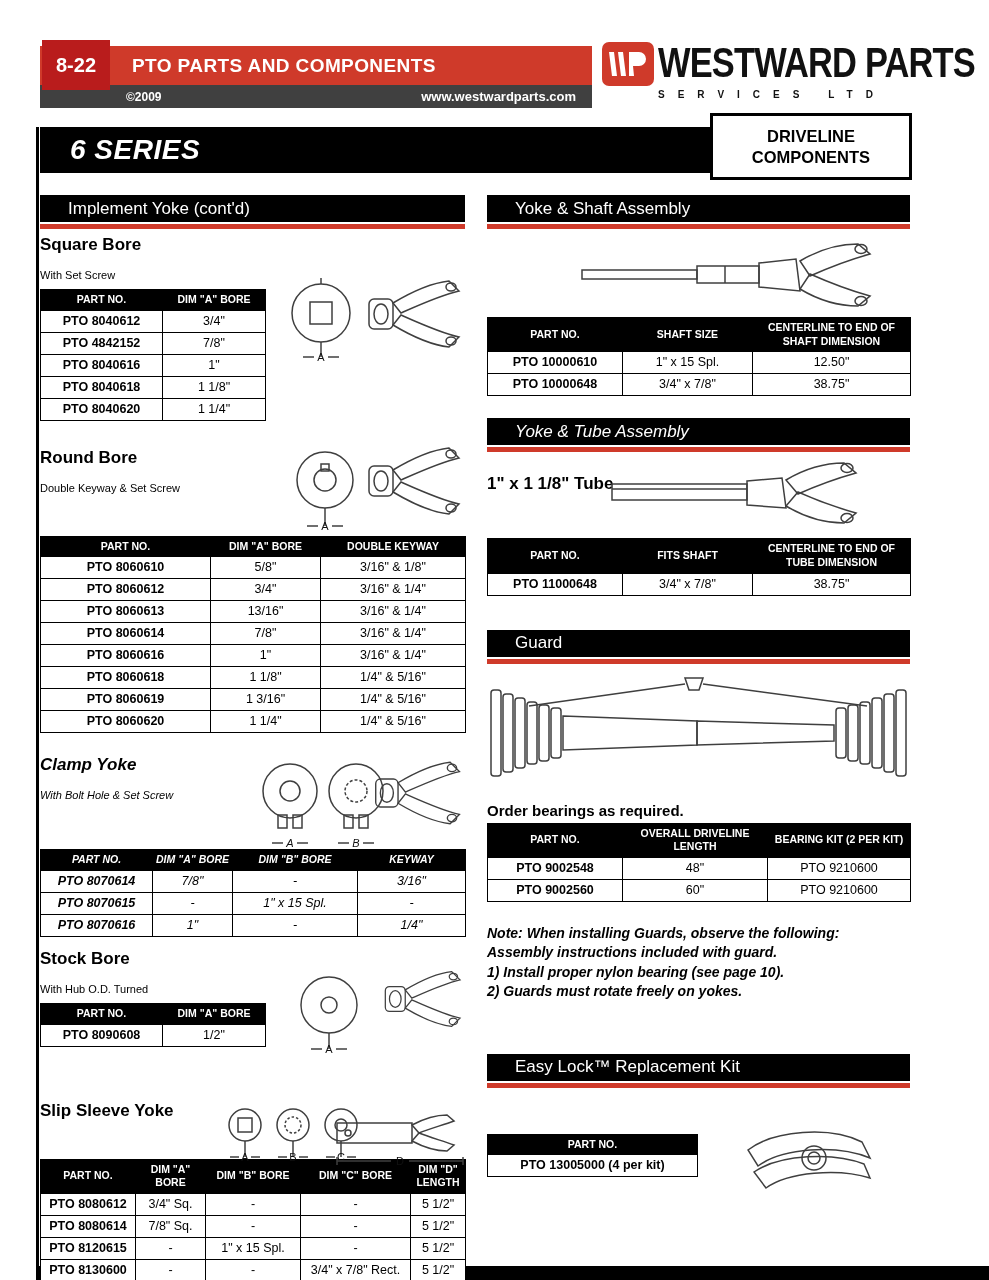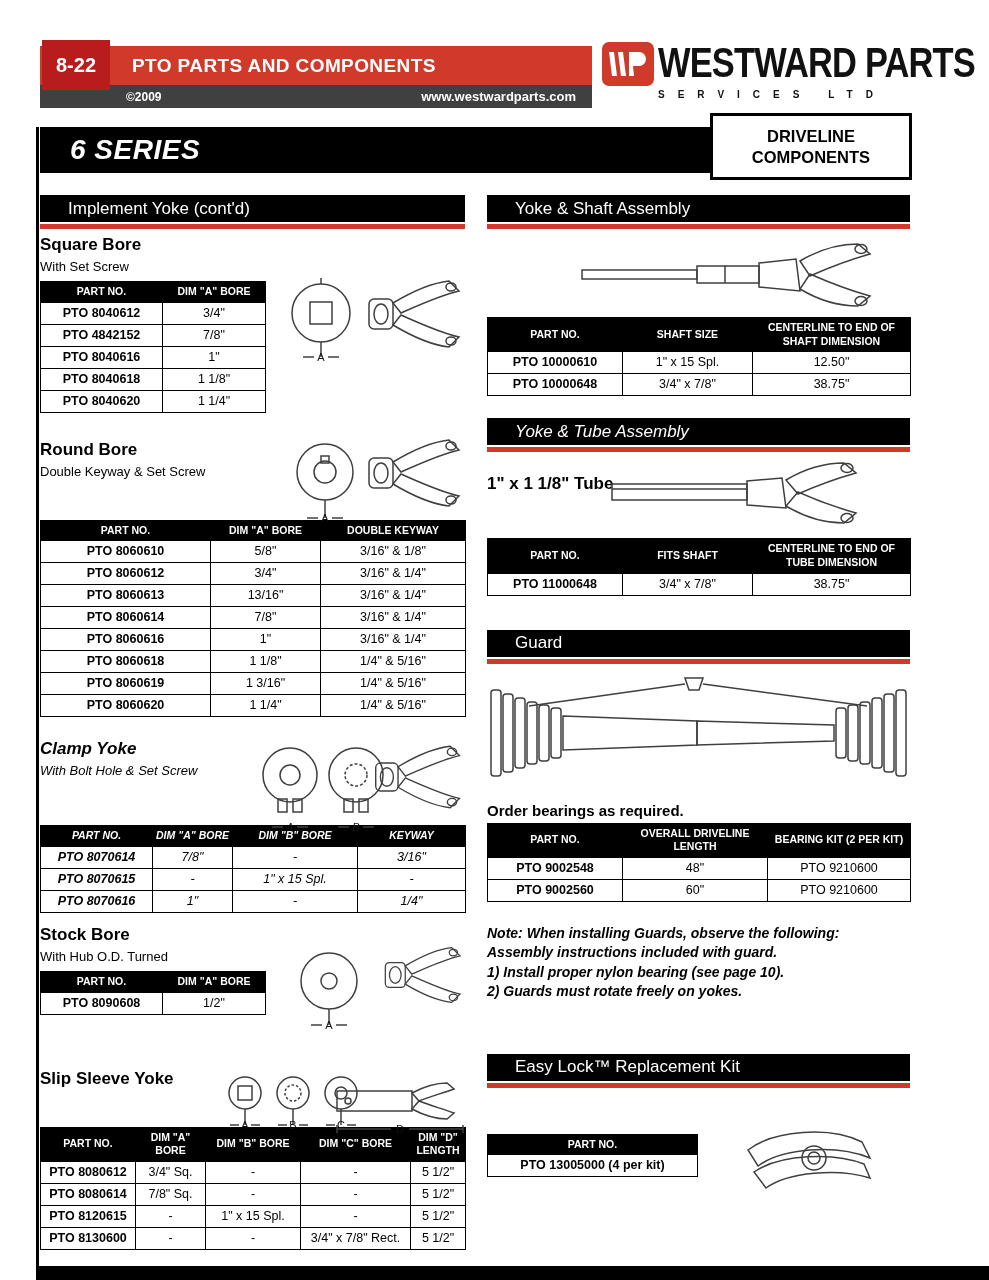--- a/index.html
+++ b/index.html
@@ -30,21 +30,21 @@
   
   .col { position: absolute; top: 195px; }
   .col-left { left: 40px; width: 425px; }
   .col-right { left: 487px; width: 423px; }
 
   .sec-hdr { background: #000; color: #fff; height: 27px; display: flex; align-items: center; padding-left: 28px; font-size: 17px; }
   .sec-rule { height: 5px; background: #cf3a2a; margin-top: 2px; }
 
   .blk { position: relative; }
   .blk-title { font-size: 17px; font-weight: bold; line-height: 20px; }
-  .blk-sub { font-size: 13px; margin-top: 4px; line-height: 16px; }
+  .blk-sub { font-size: 11px; margin-top: 12px; line-height: 16px; }
 
   table.tbl { border-collapse: collapse; table-layout: fixed; }
   .tbl th { background: #000; color: #fff; border: 1px solid #000; font-size: 10.5px; padding: 3px 2px; text-align: center; line-height: 1.3; font-weight: bold; }
   .tbl td { border: 1px solid #000; font-size: 12.5px; padding: 3px 2px; text-align: center; line-height: 15px; background: #fff; }
   .tbl td.partno { font-weight: bold; }
 
   .diag { position: absolute; }
   .ln { stroke: #3f3f3f; fill: none; stroke-width: 1.5; }
   .dim-label { font-size: 11px; fill: #111; font-family: "Liberation Sans", sans-serif; }
 

